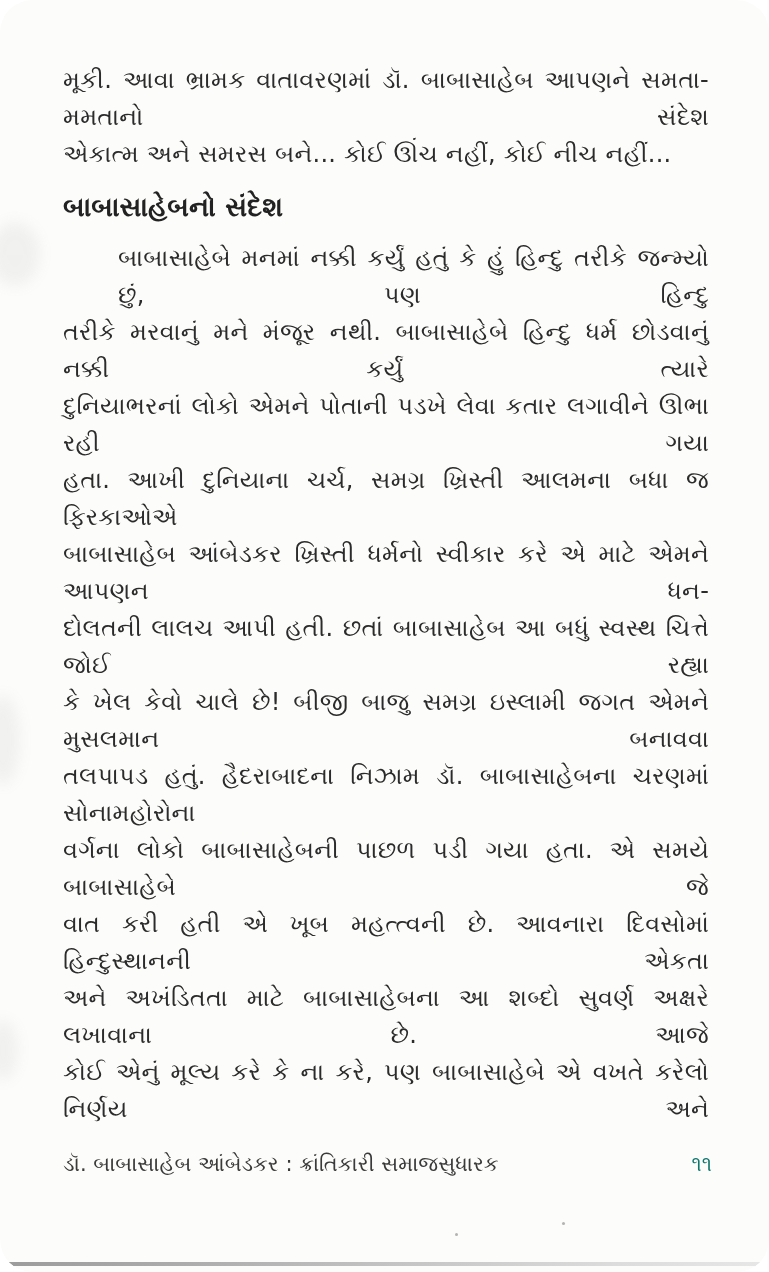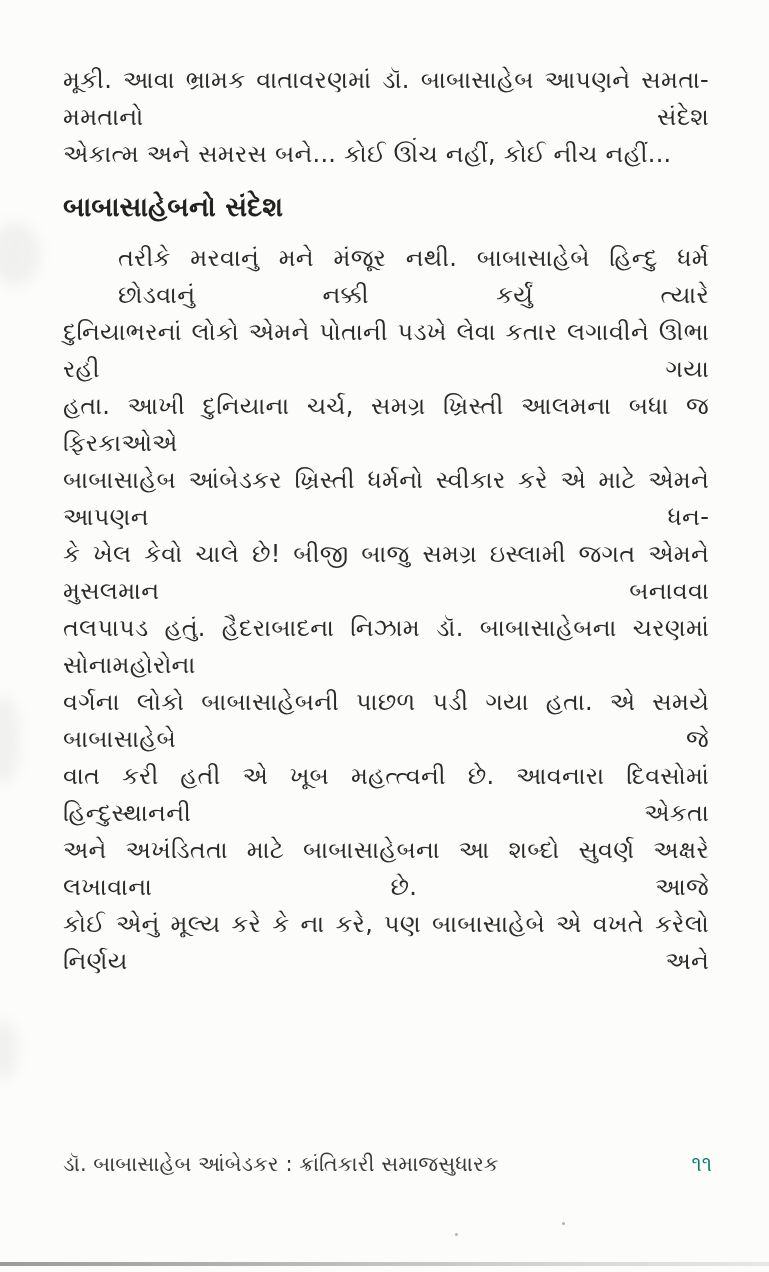--- a/index.html
+++ b/index.html
@@ -1,15 +1,15 @@
 <!DOCTYPE html>
 <html lang="gu"><head>
 <meta charset="utf-8">
 <style>
-  * { margin:0; padding:0; box-sizing:border-box; }
+  * { margin:0; padding:0; box-sizing:border-box;border-radius:32px; }
   html,body { background:#ffffff; }
   .page {
     position:relative;
     width:769px; height:1272px;
     background:#fcfcfa;
     color:#2b2b2b;
     font-family:"DejaVu Sans", sans-serif;
     overflow:hidden;
   }
   .column {
@@ -86,24 +86,26 @@
   <div class="column">
 
     <div class="intro">
         <div class="line">મૂકી. આવા ભ્રામક વાતાવરણમાં ડૉ. બાબાસાહેબ આપણને સમતા-મમતાનો સંદેશ</div>
         <div class="line">એકાત્મ અને સમરસ બને... કોઈ ઊંચ નહીં, કોઈ નીચ નહીં...</div>
       </div>
 
     <h2 class="section-heading">બાબાસાહેબનો સંદેશ</h2>
 
     <div class="body-para">
+        <div class="line">બાબાસાહેબે મનમાં નક્કી કર્યું હતું કે હું હિન્દુ તરીકે જન્મ્યો છું, પણ હિન્દુ</div>
         <div class="line">તરીકે મરવાનું મને મંજૂર નથી. બાબાસાહેબે હિન્દુ ધર્મ છોડવાનું નક્કી કર્યું ત્યારે</div>
         <div class="line">દુનિયાભરનાં લોકો એમને પોતાની પડખે લેવા કતાર લગાવીને ઊભા રહી ગયા</div>
         <div class="line">હતા. આખી દુનિયાના ચર્ચ, સમગ્ર ખ્રિસ્તી આલમના બધા જ ફિરકાઓએ</div>
         <div class="line">બાબાસાહેબ આંબેડકર ખ્રિસ્તી ધર્મનો સ્વીકાર કરે એ માટે એમને આપણન ધન-</div>
+        <div class="line">દોલતની લાલચ આપી હતી. છતાં બાબાસાહેબ આ બધું સ્વસ્થ ચિત્તે જોઈ રહ્યા</div>
         <div class="line">કે ખેલ કેવો ચાલે છે! બીજી બાજુ સમગ્ર ઇસ્લામી જગત એમને મુસલમાન બનાવવા</div>
         <div class="line">તલપાપડ હતું. હૈદરાબાદના નિઝામ ડૉ. બાબાસાહેબના ચરણમાં સોનામહોરોના</div>
         <div class="line">વર્ગના લોકો બાબાસાહેબની પાછળ પડી ગયા હતા. એ સમયે બાબાસાહેબે જે</div>
         <div class="line">વાત કરી હતી એ ખૂબ મહત્ત્વની છે. આવનારા દિવસોમાં હિન્દુસ્થાનની એકતા</div>
         <div class="line">અને અખંડિતતા માટે બાબાસાહેબના આ શબ્દો સુવર્ણ અક્ષરે લખાવાના છે. આજે</div>
         <div class="line">કોઈ એનું મૂલ્ય કરે કે ના કરે, પણ બાબાસાહેબે એ વખતે કરેલો નિર્ણય અને</div>
       </div>
 
   </div>
 

